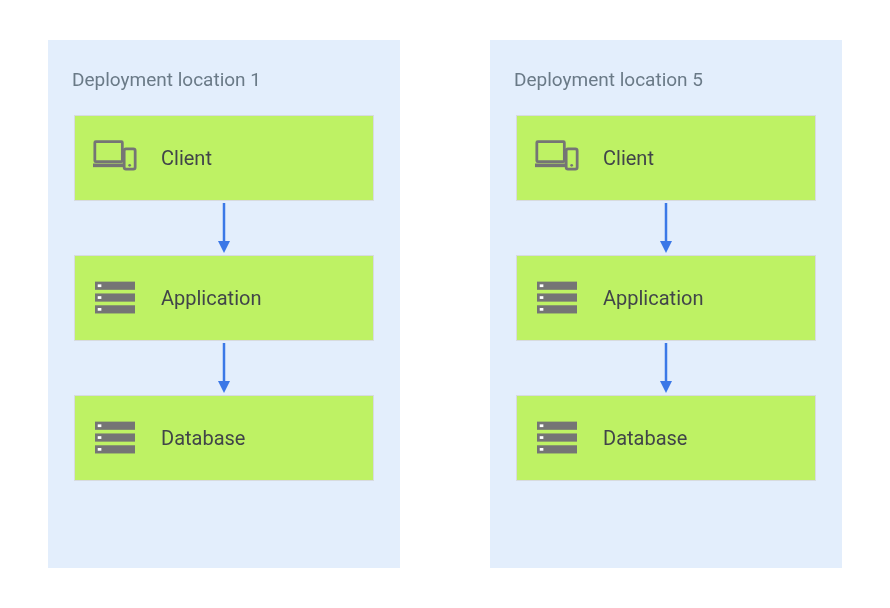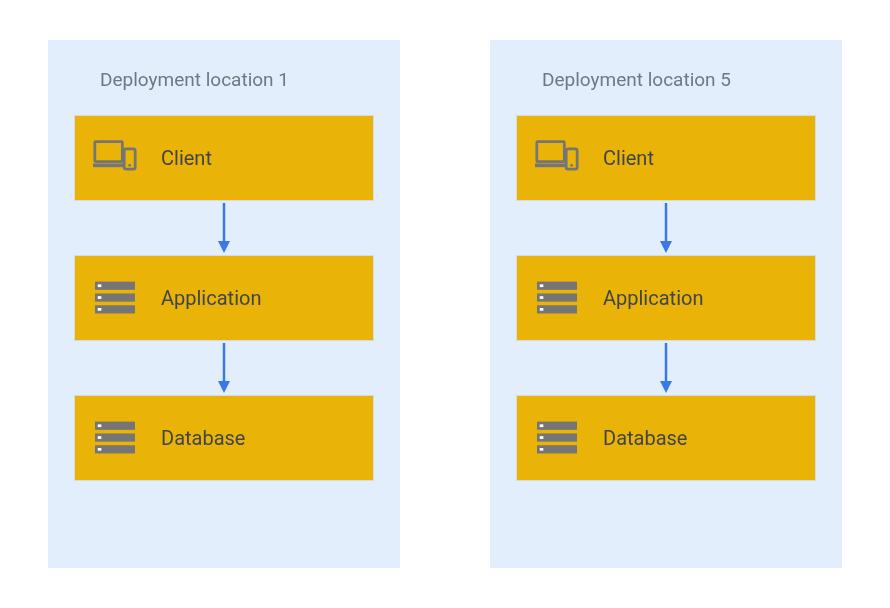--- a/index.html
+++ b/index.html
@@ -19,24 +19,24 @@
       display: flex;
       flex-direction: column;
       align-items: center;
     }
     .panel-title {
       color: #6a7a87;
       font-size: 19px;
       font-weight: 400;
       align-self: flex-start;
       margin-bottom: 24px;
-      margin-left: 28px;
+      margin-left: 0;
     }
     .node {
-      background: #eab308;
+      background: #bef264;
       border: 1px solid #d7dbde;
       width: 300px;
       height: 86px;
       display: flex;
       align-items: center;
       padding: 0 18px;
       gap: 24px;
     }
     .node-icon {
       width: 44px;

